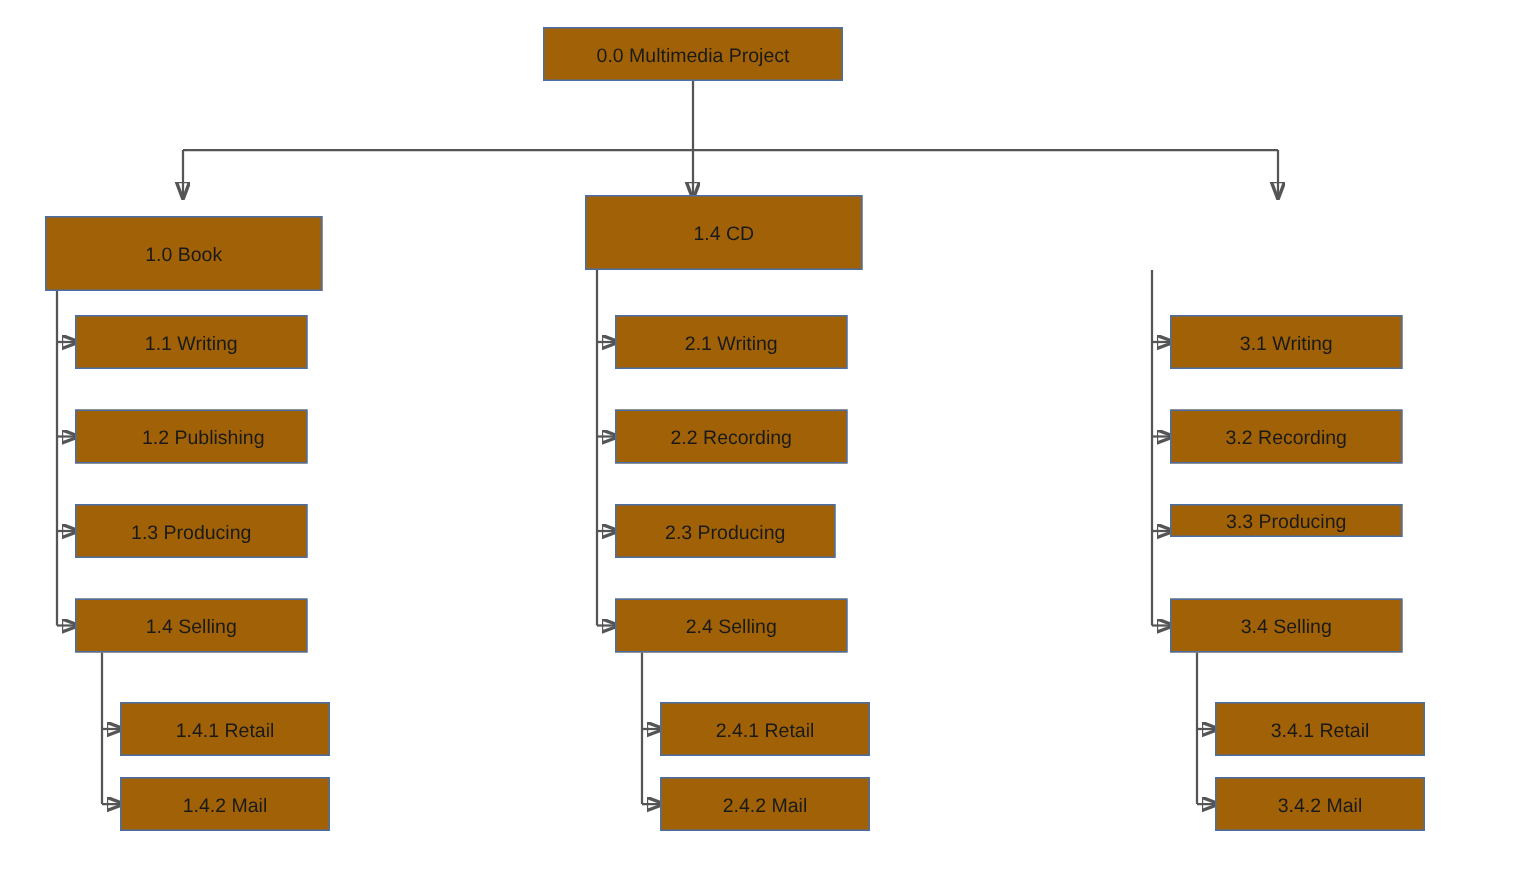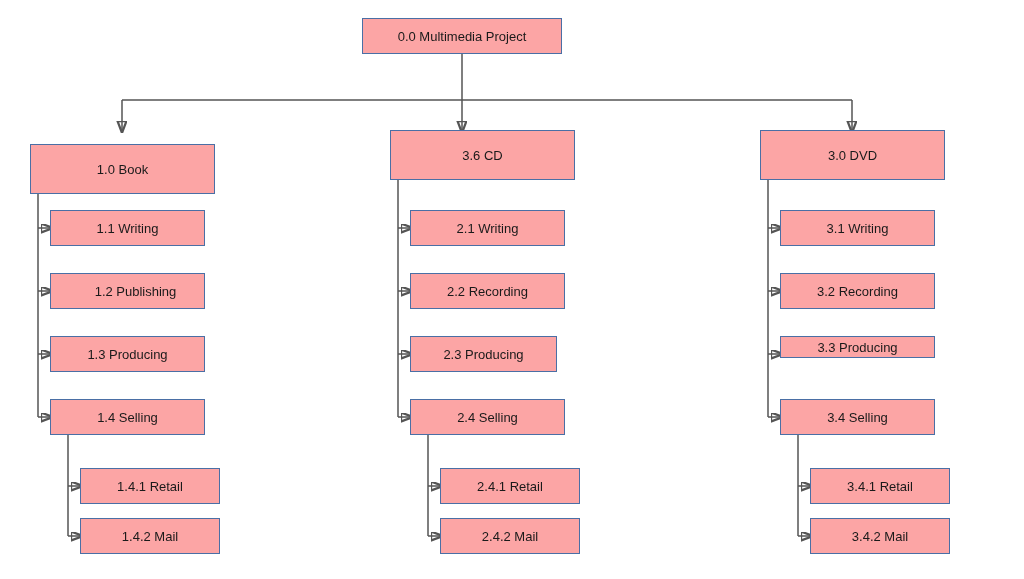--- a/index.html
+++ b/index.html
@@ -14,21 +14,21 @@
     }
 
     .diagram {
       position: relative;
       width: 1024px;
       height: 579px;
     }
 
     .node {
       position: absolute;
-      background: #fca5a5;
+      background: #a16207;
       border: 1.5px solid #4a6fa5;
       display: flex;
       align-items: center;
       justify-content: center;
       text-align: center;
       color: #1a1a1a;
     }
 
     
     svg.lines {
@@ -96,22 +96,21 @@
     <line x1="768" y1="417" x2="780" y2="417" marker-end="url(#arrow)"></line>
 
     <line x1="798" y1="435" x2="798" y2="536"></line>
     <line x1="798" y1="486" x2="810" y2="486" marker-end="url(#arrow)"></line>
     <line x1="798" y1="536" x2="810" y2="536" marker-end="url(#arrow)"></line>
   </svg>
 
   <div class="node" style="left:362px; top:18px; width:200px; height:36px;">0.0 Multimedia Project</div>
 
   <div class="node" style="left:30px; top:130px; width:185px; height:50px;margin-top:14px;">1.0 Book</div>
-  <div class="node" style="left:390px; top:130px; width:185px; height:50px;">3.6 CD</div>
-  <div class="node" style="left:760px; top:130px; width:185px; height:50px;">3.0 DVD</div>
+  <div class="node" style="left:390px; top:130px; width:185px; height:50px;">1.4 CD</div>
 
   <div class="node" style="left:50px; top:210px; width:155px; height:36px;">1.1 Writing</div>
   <div class="node" style="left:50px; top:273px; width:155px; height:36px;padding-left:16px;">1.2 Publishing</div>
   <div class="node" style="left:50px; top:336px; width:155px; height:36px;">1.3 Producing</div>
   <div class="node" style="left:50px; top:399px; width:155px; height:36px;">1.4 Selling</div>
   <div class="node" style="left:80px; top:468px; width:140px; height:36px;">1.4.1 Retail</div>
   <div class="node" style="left:80px; top:518px; width:140px; height:36px;">1.4.2 Mail</div>
 
   <div class="node" style="left:410px; top:210px; width:155px; height:36px;">2.1 Writing</div>
   <div class="node" style="left:410px; top:273px; width:155px; height:36px;">2.2 Recording</div>

